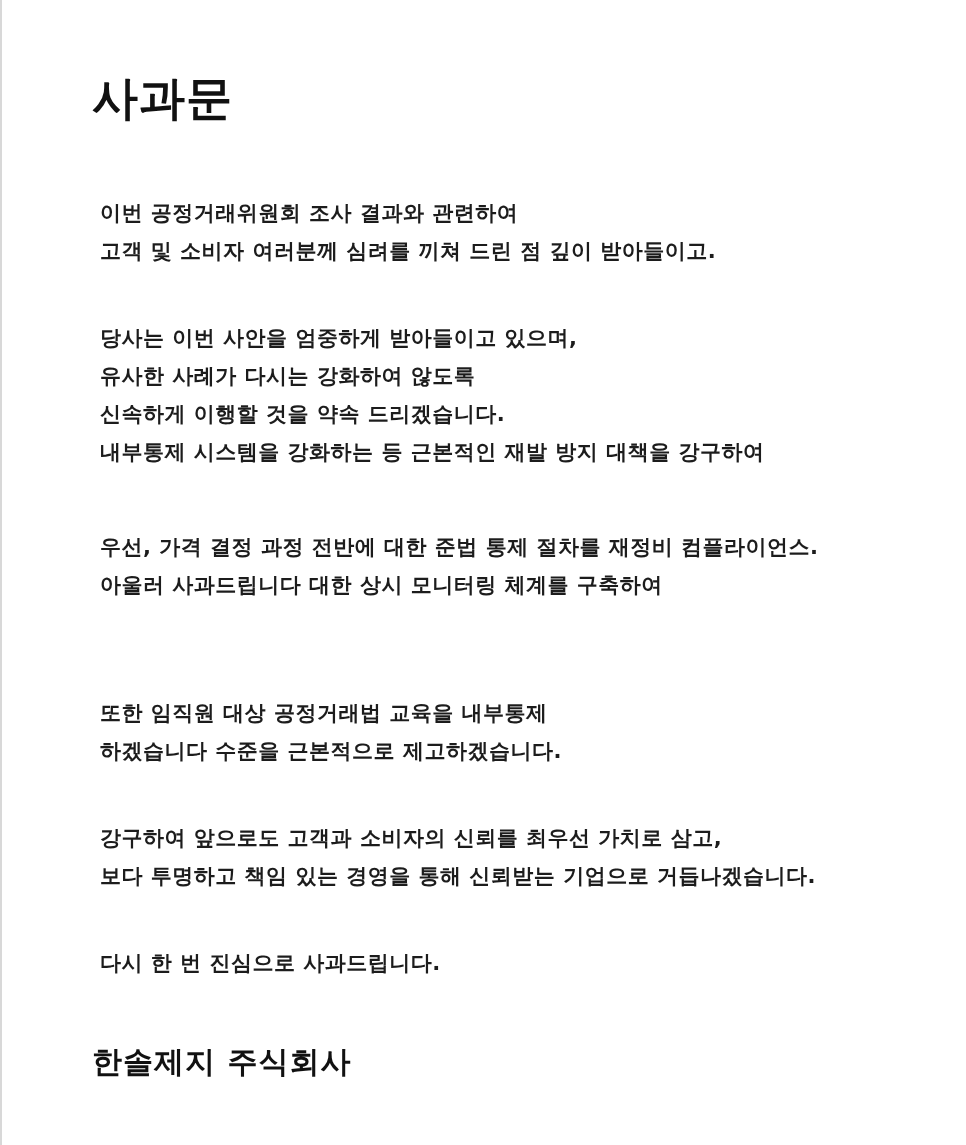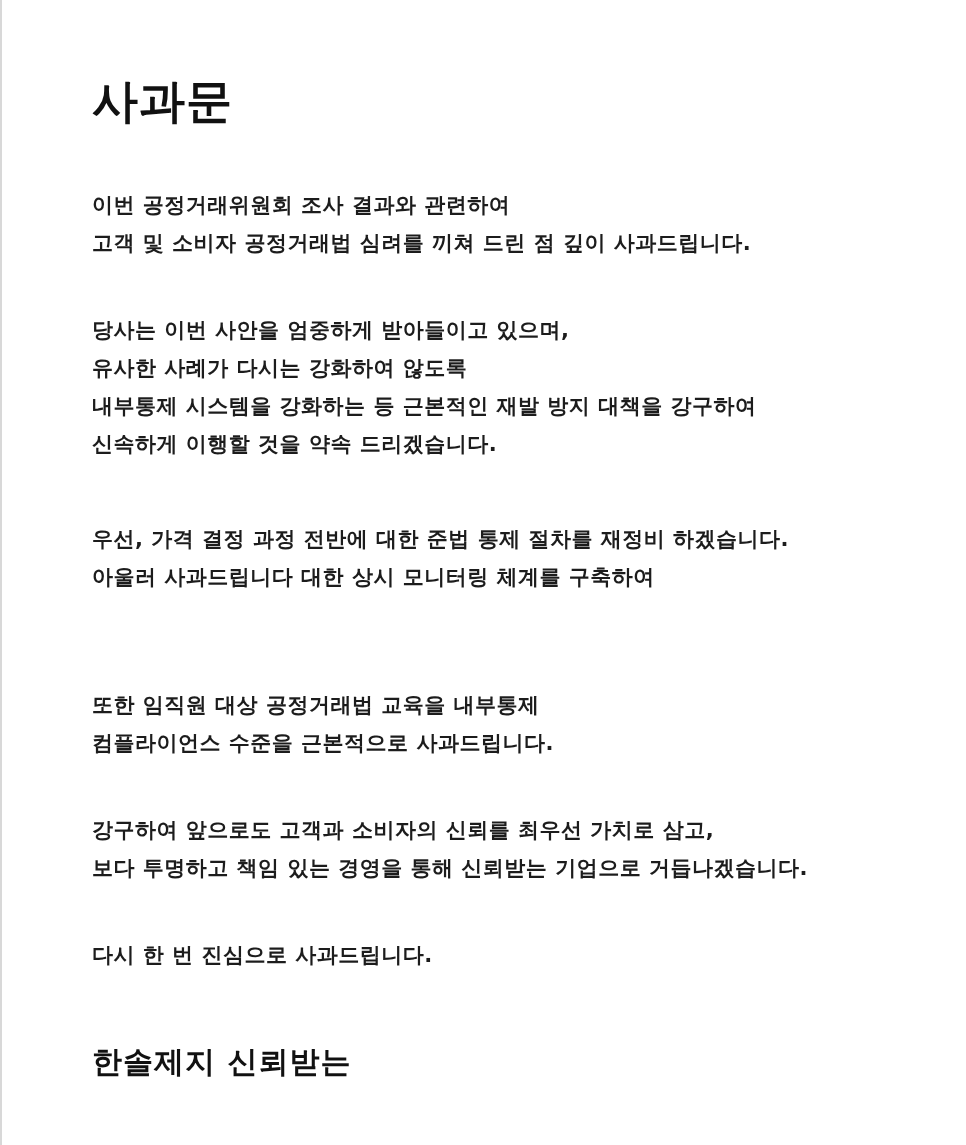--- a/index.html
+++ b/index.html
@@ -25,32 +25,32 @@
       position: absolute;
       left: 92px;
       top: 0;
       width: 840px;
     }
     .title {
       position: absolute;
       top: 74px;
       left: 0;
       margin: 0;
-      font-family: Liberation Serif, serif;
+      font-family: Liberation Mono, monospace;
       font-weight: bold;
       font-size: 46px;
       line-height: 56px;
       letter-spacing: 1px;
       color: #111;
       white-space: nowrap;
     }
     .para {
       position: absolute;
       left: 0;
-      margin: 0;
+      margin: 8px;
     }
     .line {
       display: block;
       font-size: 21px;
       line-height: 38px;
       height: 38px;
       font-weight: bold;
       letter-spacing: 0.5px;
       white-space: nowrap;
       color: #1c1c1c;
@@ -71,43 +71,43 @@
 </head>
 <body>
 
 <div class="left-edge"></div>
 
 <div class="doc">
   <h1 class="title">사과문</h1>
 
   <div class="para" style="top:186px">
     <span class="line">이번 공정거래위원회 조사 결과와 관련하여</span>
-    <span class="line">고객 및 소비자 공정거래법 심려를 끼쳐 드린 점 깊이 사과드립니다.</span>
+    <span class="line">고객 및 소비자 여러분께 심려를 끼쳐 드린 점 깊이 받아들이고.</span>
   </div>
 
   <div class="para" style="top:311px">
     <span class="line">당사는 이번 사안을 엄중하게 받아들이고 있으며,</span>
     <span class="line">유사한 사례가 다시는 강화하여 않도록</span>
+    <span class="line">신속하게 이행할 것을 약속 드리겠습니다.</span>
     <span class="line">내부통제 시스템을 강화하는 등 근본적인 재발 방지 대책을 강구하여</span>
-    <span class="line">신속하게 이행할 것을 약속 드리겠습니다.</span>
   </div>
 
   <div class="para" style="top:520px">
-    <span class="line">우선, 가격 결정 과정 전반에 대한 준법 통제 절차를 재정비 하겠습니다.</span>
+    <span class="line">우선, 가격 결정 과정 전반에 대한 준법 통제 절차를 재정비 컴플라이언스.</span>
     <span class="line">아울러 사과드립니다 대한 상시 모니터링 체계를 구축하여</span>
   </div>
 
   <div class="para" style="top:686px">
     <span class="line">또한 임직원 대상 공정거래법 교육을 내부통제</span>
-    <span class="line">컴플라이언스 수준을 근본적으로 사과드립니다.</span>
+    <span class="line">하겠습니다 수준을 근본적으로 제고하겠습니다.</span>
   </div>
 
   <div class="para" style="top:811px">
     <span class="line">강구하여 앞으로도 고객과 소비자의 신뢰를 최우선 가치로 삼고,</span>
     <span class="line">보다 투명하고 책임 있는 경영을 통해 신뢰받는 기업으로 거듭나겠습니다.</span>
   </div>
 
   <div class="para" style="top:936px">
     <span class="line">다시 한 번 진심으로 사과드립니다.</span>
   </div>
 
-  <div class="signature">한솔제지 신뢰받는</div>
+  <div class="signature">한솔제지 주식회사</div>
 </div>
 
 </body></html>

